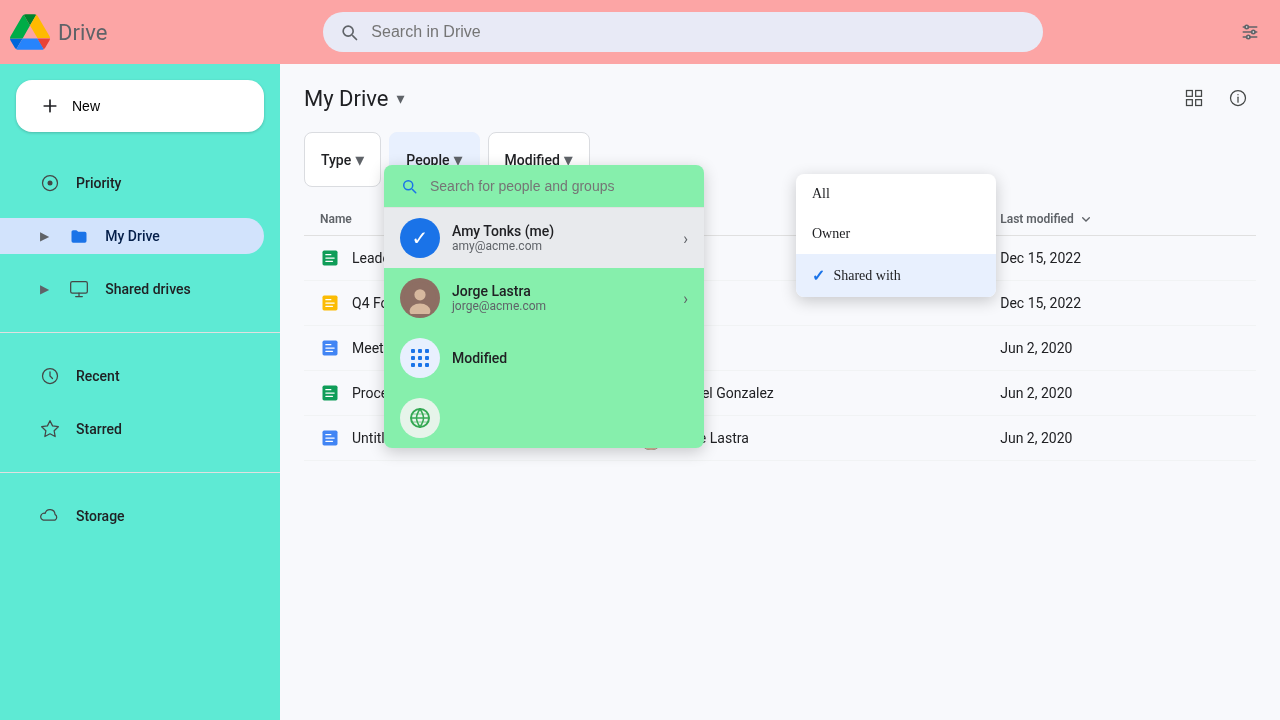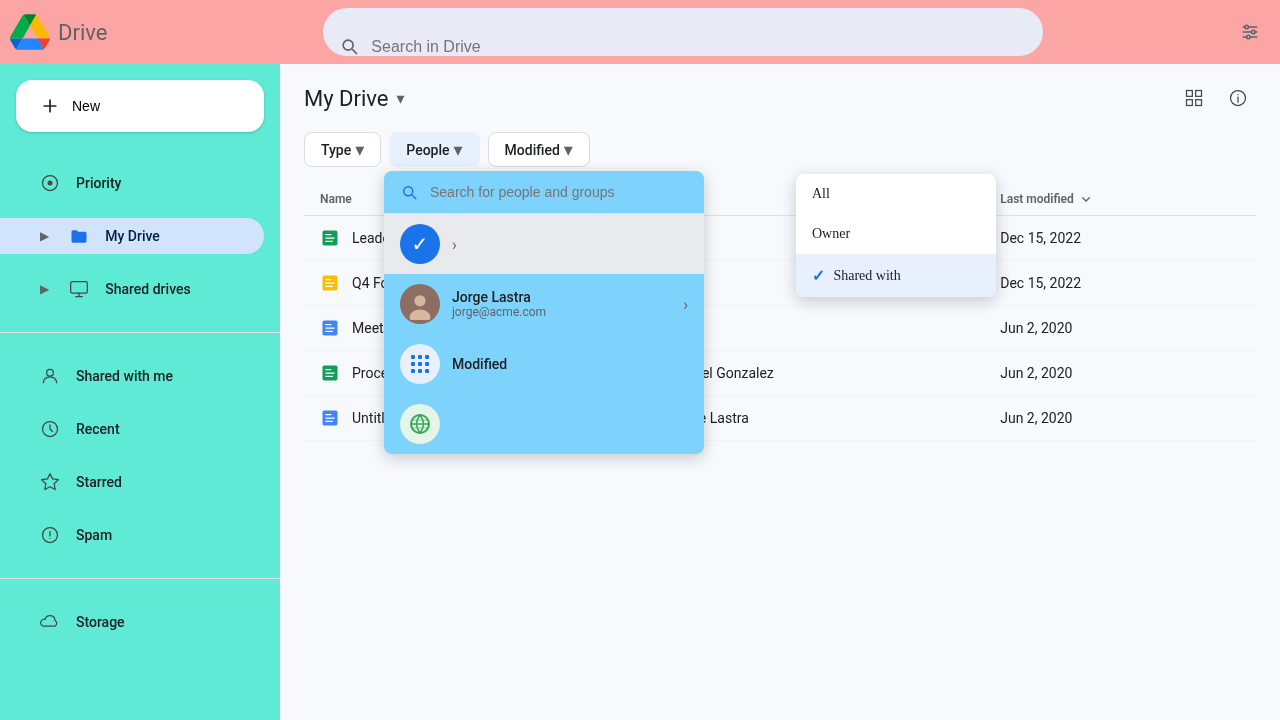--- a/index.html
+++ b/index.html
@@ -36,25 +36,25 @@
     .logo-text {
       font-size: 22px;
       color: #5f6368;
       font-weight: 400;
     }
     .search-bar {
       flex: 1;
       max-width: 720px;
       margin: 16px auto;
       display: flex;
-      align-items: flex-end;
+      align-items: center;
       background: #e8eaf6;
       border-radius: 24px;
       padding: 0 16px;
-      height: 48px;
+      height: 40px;
       gap: 12px;
     }
     .search-bar input {
       border: none;
       background: transparent;
       font-size: 16px;
       color: #202124;
       outline: none;
       flex: 1;
     }
@@ -184,21 +184,21 @@
     .filter-row {
       display: flex;
       gap: 8px;
       margin-bottom: 16px;
       position: relative;
     }
     .chip {
       display: flex;
       align-items: center;
       gap: 4px;
-      padding: 6px 16px;
+      padding: 16px 16px;
       border: 1px solid #dadce0;
       border-radius: 8px;
       background: white;
       cursor: pointer;
       font-size: 14px;
       color: #202124;
       font-weight: 500;
     }
     .chip.active-chip {
       background: #e8f0fe;
@@ -259,23 +259,23 @@
     }
     .last-modified-header {
       display: flex;
       align-items: center;
       gap: 4px;
     }
 
     
     .people-dropdown {
       position: absolute;
-      top: 39px;
+      top: 33px;
       left: 80px;
-      background: #7dd3fc;
+      background: #86efac;
       border-radius: 8px;
       box-shadow: 0 4px 16px rgba(0,0,0,0.2);
       width: 320px;
       z-index: 100;
       overflow: hidden;
     }
     .people-search {
       display: flex;
       align-items: center;
       gap: 12px;
@@ -456,51 +456,36 @@
       <span class="expand-arrow">▶</span>
       <svg width="20" height="20" viewBox="0 0 24 24" fill="none">
         <rect x="2" y="3" width="20" height="14" rx="2" stroke="#444746" stroke-width="1.5"></rect>
         <path d="M8 21h8M12 17v4" stroke="#444746" stroke-width="1.5" stroke-linecap="round"></path>
       </svg>
       <span>Shared drives</span>
     </div>
 
     <div class="sidebar-divider"></div>
 
-    <div class="sidebar-item">
-      <svg width="20" height="20" viewBox="0 0 24 24" fill="none">
-        <circle cx="12" cy="8" r="4" stroke="#444746" stroke-width="1.5"></circle>
-        <path d="M4 20c0-4 3.582-7 8-7s8 3 8 7" stroke="#444746" stroke-width="1.5" stroke-linecap="round"></path>
-      </svg>
-      <span>Shared with me</span>
-    </div>
 
     <div class="sidebar-item">
       <svg width="20" height="20" viewBox="0 0 24 24" fill="none">
         <circle cx="12" cy="12" r="9" stroke="#444746" stroke-width="1.5"></circle>
         <path d="M12 7v5l3 3" stroke="#444746" stroke-width="1.5" stroke-linecap="round"></path>
       </svg>
       <span>Recent</span>
     </div>
 
     <div class="sidebar-item">
       <svg width="20" height="20" viewBox="0 0 24 24" fill="none">
         <path d="M12 2l3.09 6.26L22 9.27l-5 4.87 1.18 6.88L12 17.77l-6.18 3.25L7 14.14 2 9.27l6.91-1.01L12 2z" stroke="#444746" stroke-width="1.5" stroke-linecap="round" stroke-linejoin="round"></path>
       </svg>
       <span>Starred</span>
     </div>
 
-    <div class="sidebar-item">
-      <svg width="20" height="20" viewBox="0 0 24 24" fill="none">
-        <circle cx="12" cy="12" r="9" stroke="#444746" stroke-width="1.5"></circle>
-        <path d="M12 8v5" stroke="#444746" stroke-width="1.5" stroke-linecap="round"></path>
-        <circle cx="12" cy="16" r="0.8" fill="#444746"></circle>
-      </svg>
-      <span>Spam</span>
-    </div>
 
 
     <div class="sidebar-divider"></div>
 
     <div class="sidebar-item">
       <svg width="20" height="20" viewBox="0 0 24 24" fill="none">
         <path d="M18 10a6 6 0 00-11.8-1.2A4 4 0 104 17h14a4 4 0 000-7z" stroke="#444746" stroke-width="1.5" stroke-linecap="round" stroke-linejoin="round"></path>
       </svg>
       <span>Storage</span>
     </div>
@@ -548,20 +533,24 @@
       <div class="people-dropdown">
         <div class="people-search">
           <svg width="18" height="18" viewBox="0 0 24 24" fill="none">
             <path d="M21 21l-4.35-4.35M17 11A6 6 0 1 1 5 11a6 6 0 0 1 12 0z" stroke="#1a73e8" stroke-width="2" stroke-linecap="round"></path>
           </svg>
           <input type="text" placeholder="Search for people and groups" style="">
         </div>
 
         <div class="person-item selected">
           <div class="person-avatar check-avatar">✓</div>
+          <div class="person-info">
+            <div class="person-name">Amy Tonks (me)</div>
+            <div class="person-email">amy@acme.com</div>
+          </div>
           <span class="person-arrow">›</span>
         </div>
 
         <div class="person-item">
           <div class="person-avatar" style="background:#8d6e63;">
             <svg width="32" height="32" viewBox="0 0 40 40">
               <circle cx="20" cy="20" r="20" fill="#8d6e63"></circle>
               <circle cx="20" cy="16" r="7" fill="#d7b89e"></circle>
               <ellipse cx="20" cy="36" rx="13" ry="9" fill="#d7b89e"></ellipse>
             </svg>

